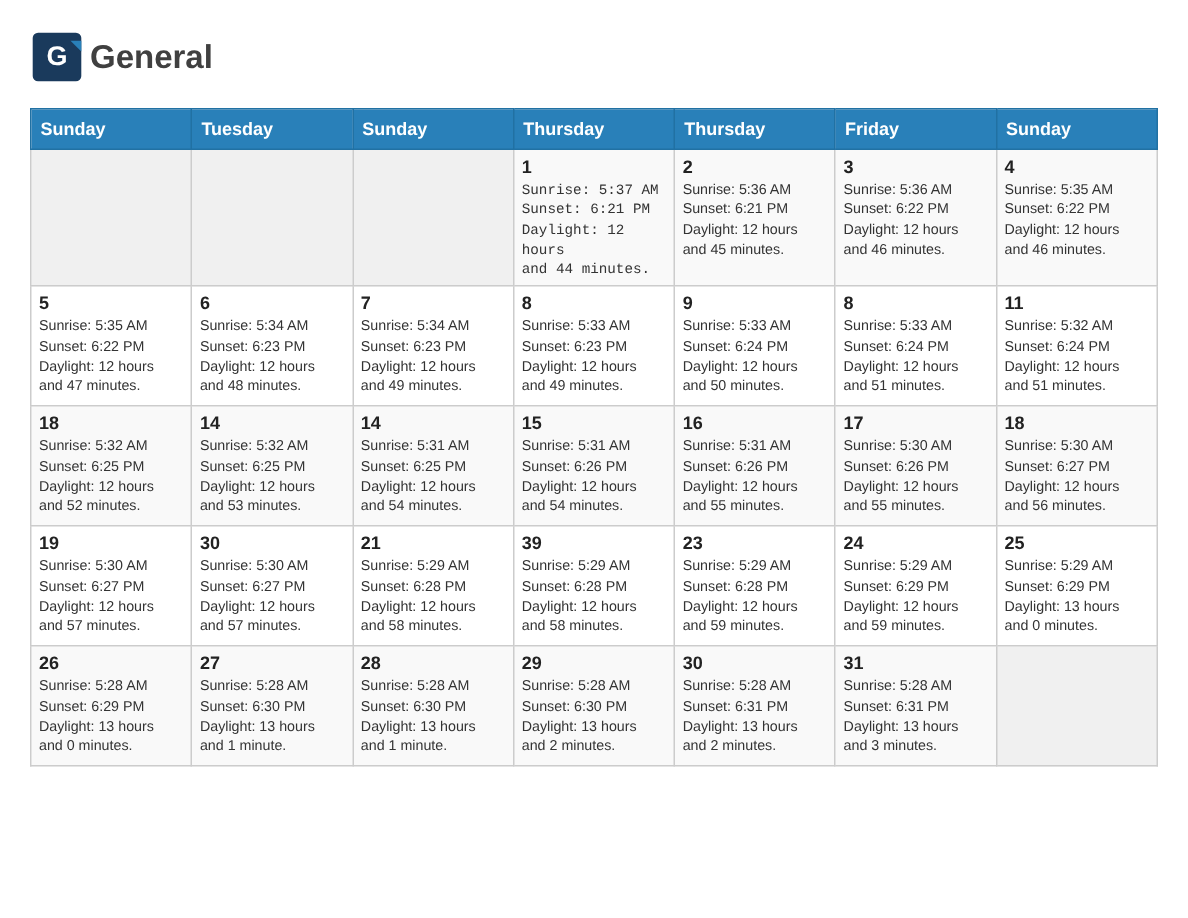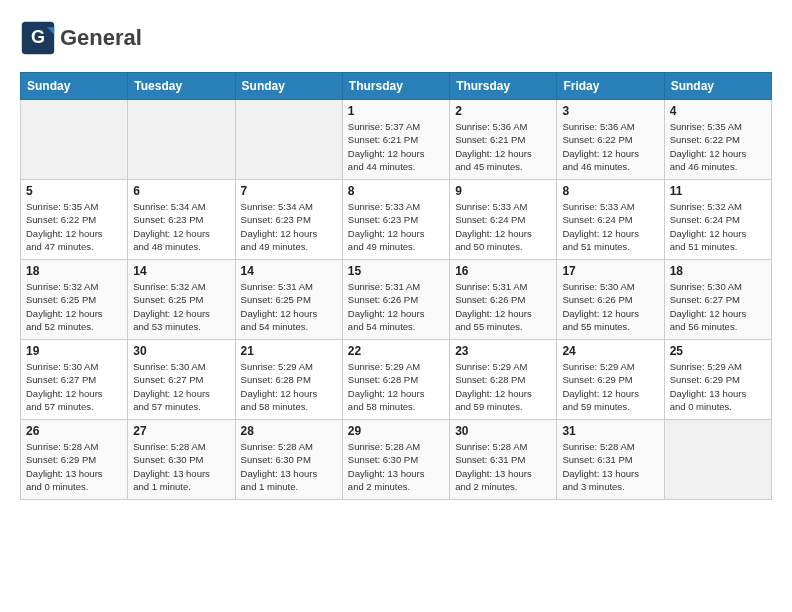--- a/index.html
+++ b/index.html
@@ -123,21 +123,21 @@
         <th>Sunday</th>
       </tr>
   </thead>
   <tbody id="calendar-body">
   <tr>
         <td class="empty-cell"></td>
         <td class="empty-cell"></td>
         <td class="empty-cell"></td>
         <td>
           <div class="day-num">1</div>
-          <div class="day-info" style="white-space: pre-line;">Sunrise: 5:37 AM
+          <div class="day-info" style="white-space: pre-line; font-family: Liberation Mono, monospace;">Sunrise: 5:37 AM
 Sunset: 6:21 PM
 Daylight: 12 hours
 and 44 minutes.</div>
         </td>
         <td>
           <div class="day-num">2</div>
           <div class="day-info" style="white-space: pre-line;">Sunrise: 5:36 AM
 Sunset: 6:21 PM
 Daylight: 12 hours
 and 45 minutes.</div>
@@ -275,21 +275,21 @@
 and 57 minutes.</div>
         </td>
         <td>
           <div class="day-num">21</div>
           <div class="day-info" style="white-space: pre-line;">Sunrise: 5:29 AM
 Sunset: 6:28 PM
 Daylight: 12 hours
 and 58 minutes.</div>
         </td>
         <td>
-          <div class="day-num">22</div>
+          <div class="day-num">39</div>
           <div class="day-info" style="white-space: pre-line;">Sunrise: 5:29 AM
 Sunset: 6:28 PM
 Daylight: 12 hours
 and 58 minutes.</div>
         </td>
         <td>
           <div class="day-num">23</div>
           <div class="day-info" style="white-space: pre-line;">Sunrise: 5:29 AM
 Sunset: 6:28 PM
 Daylight: 12 hours

